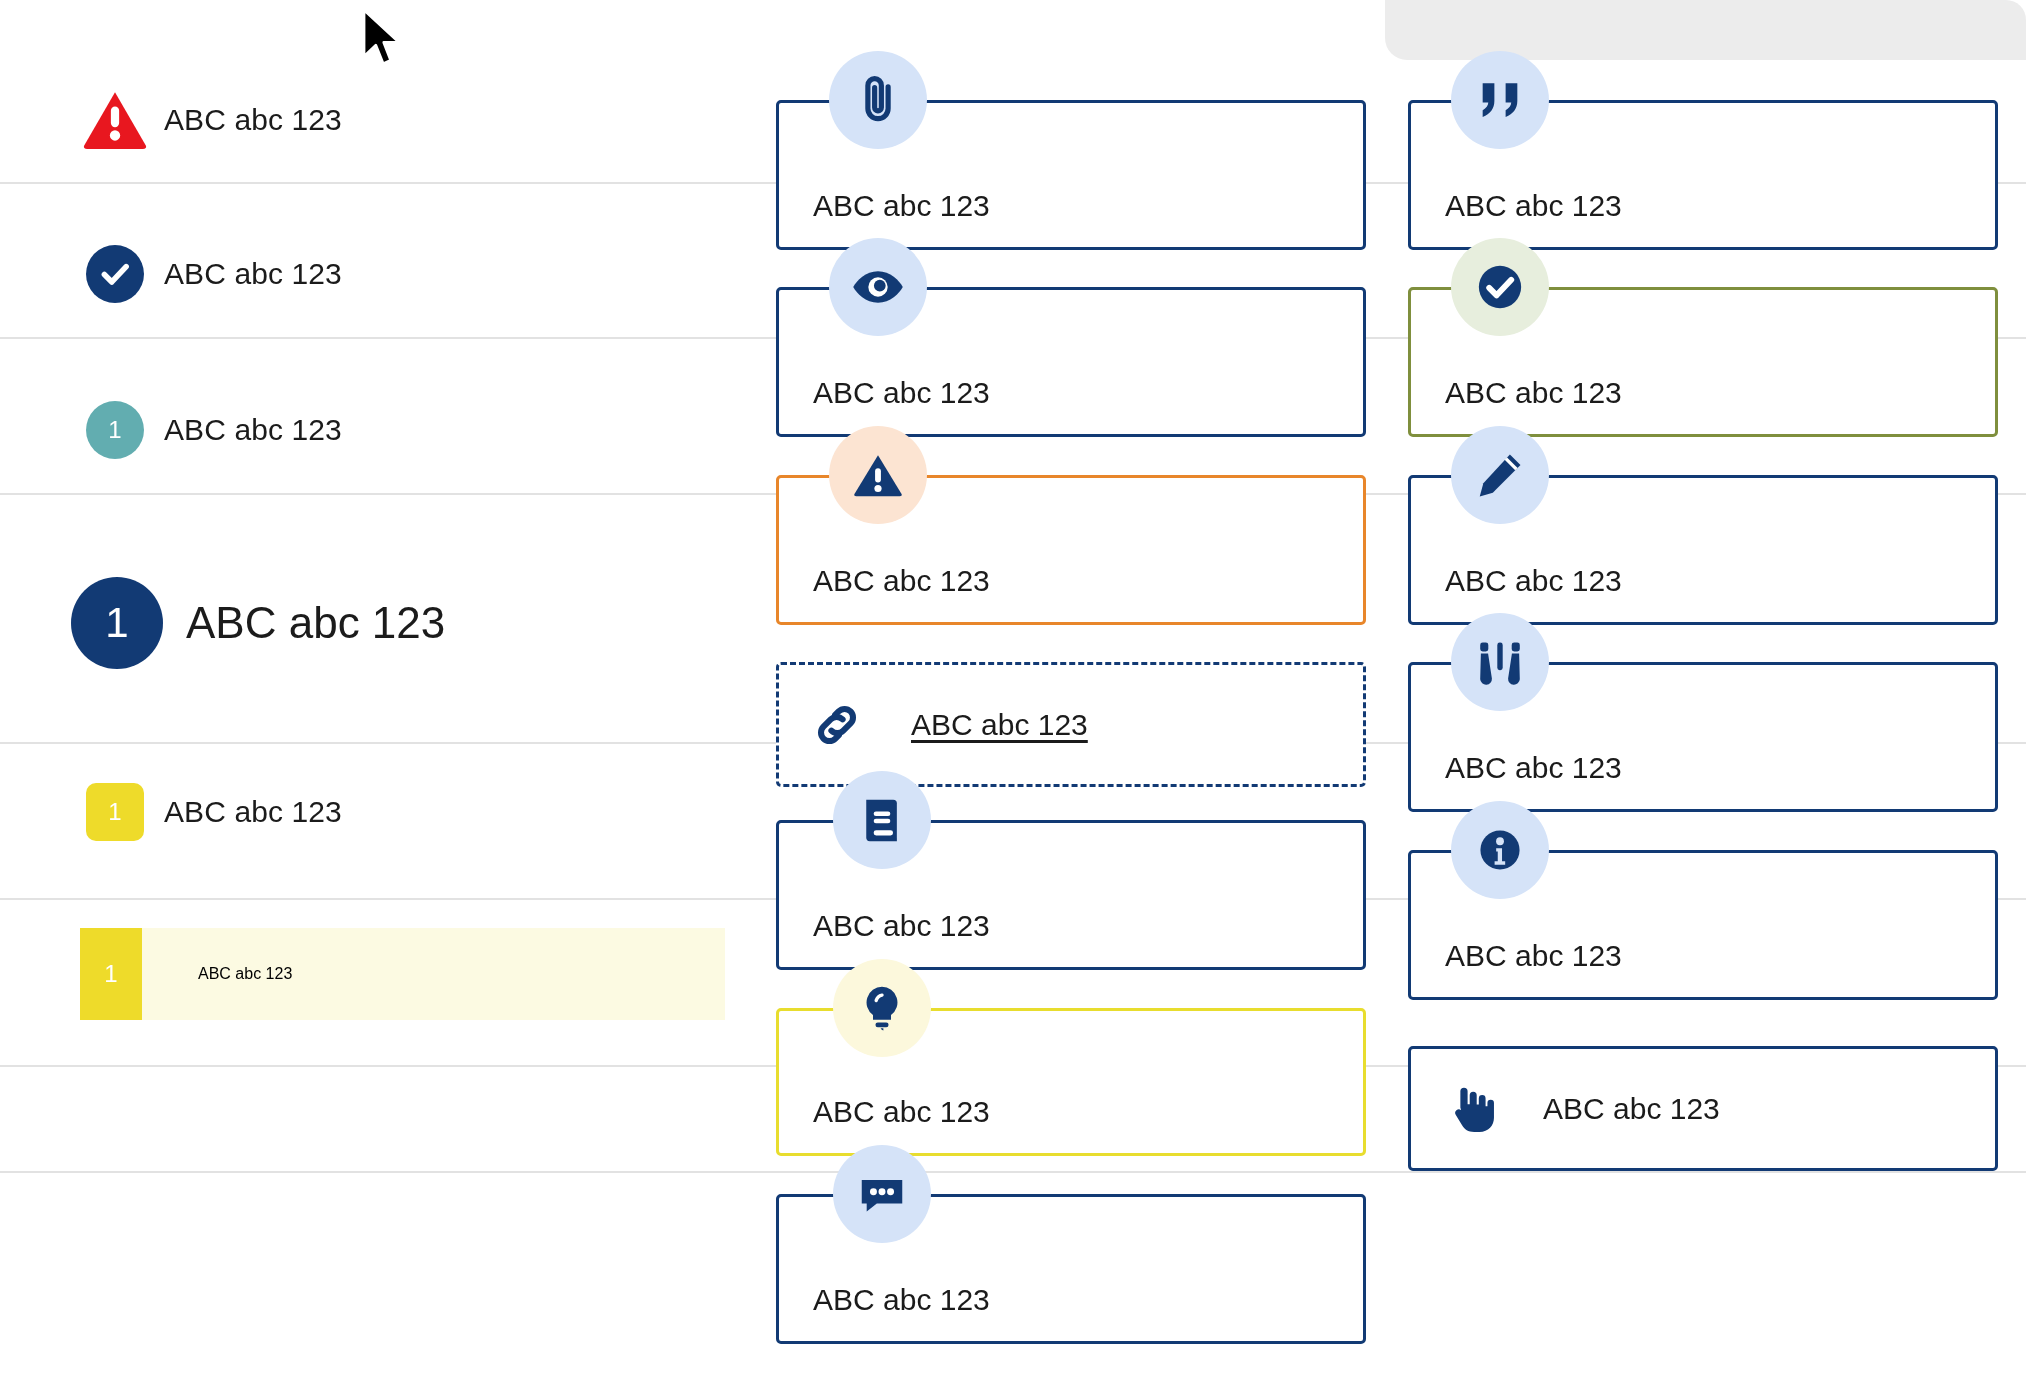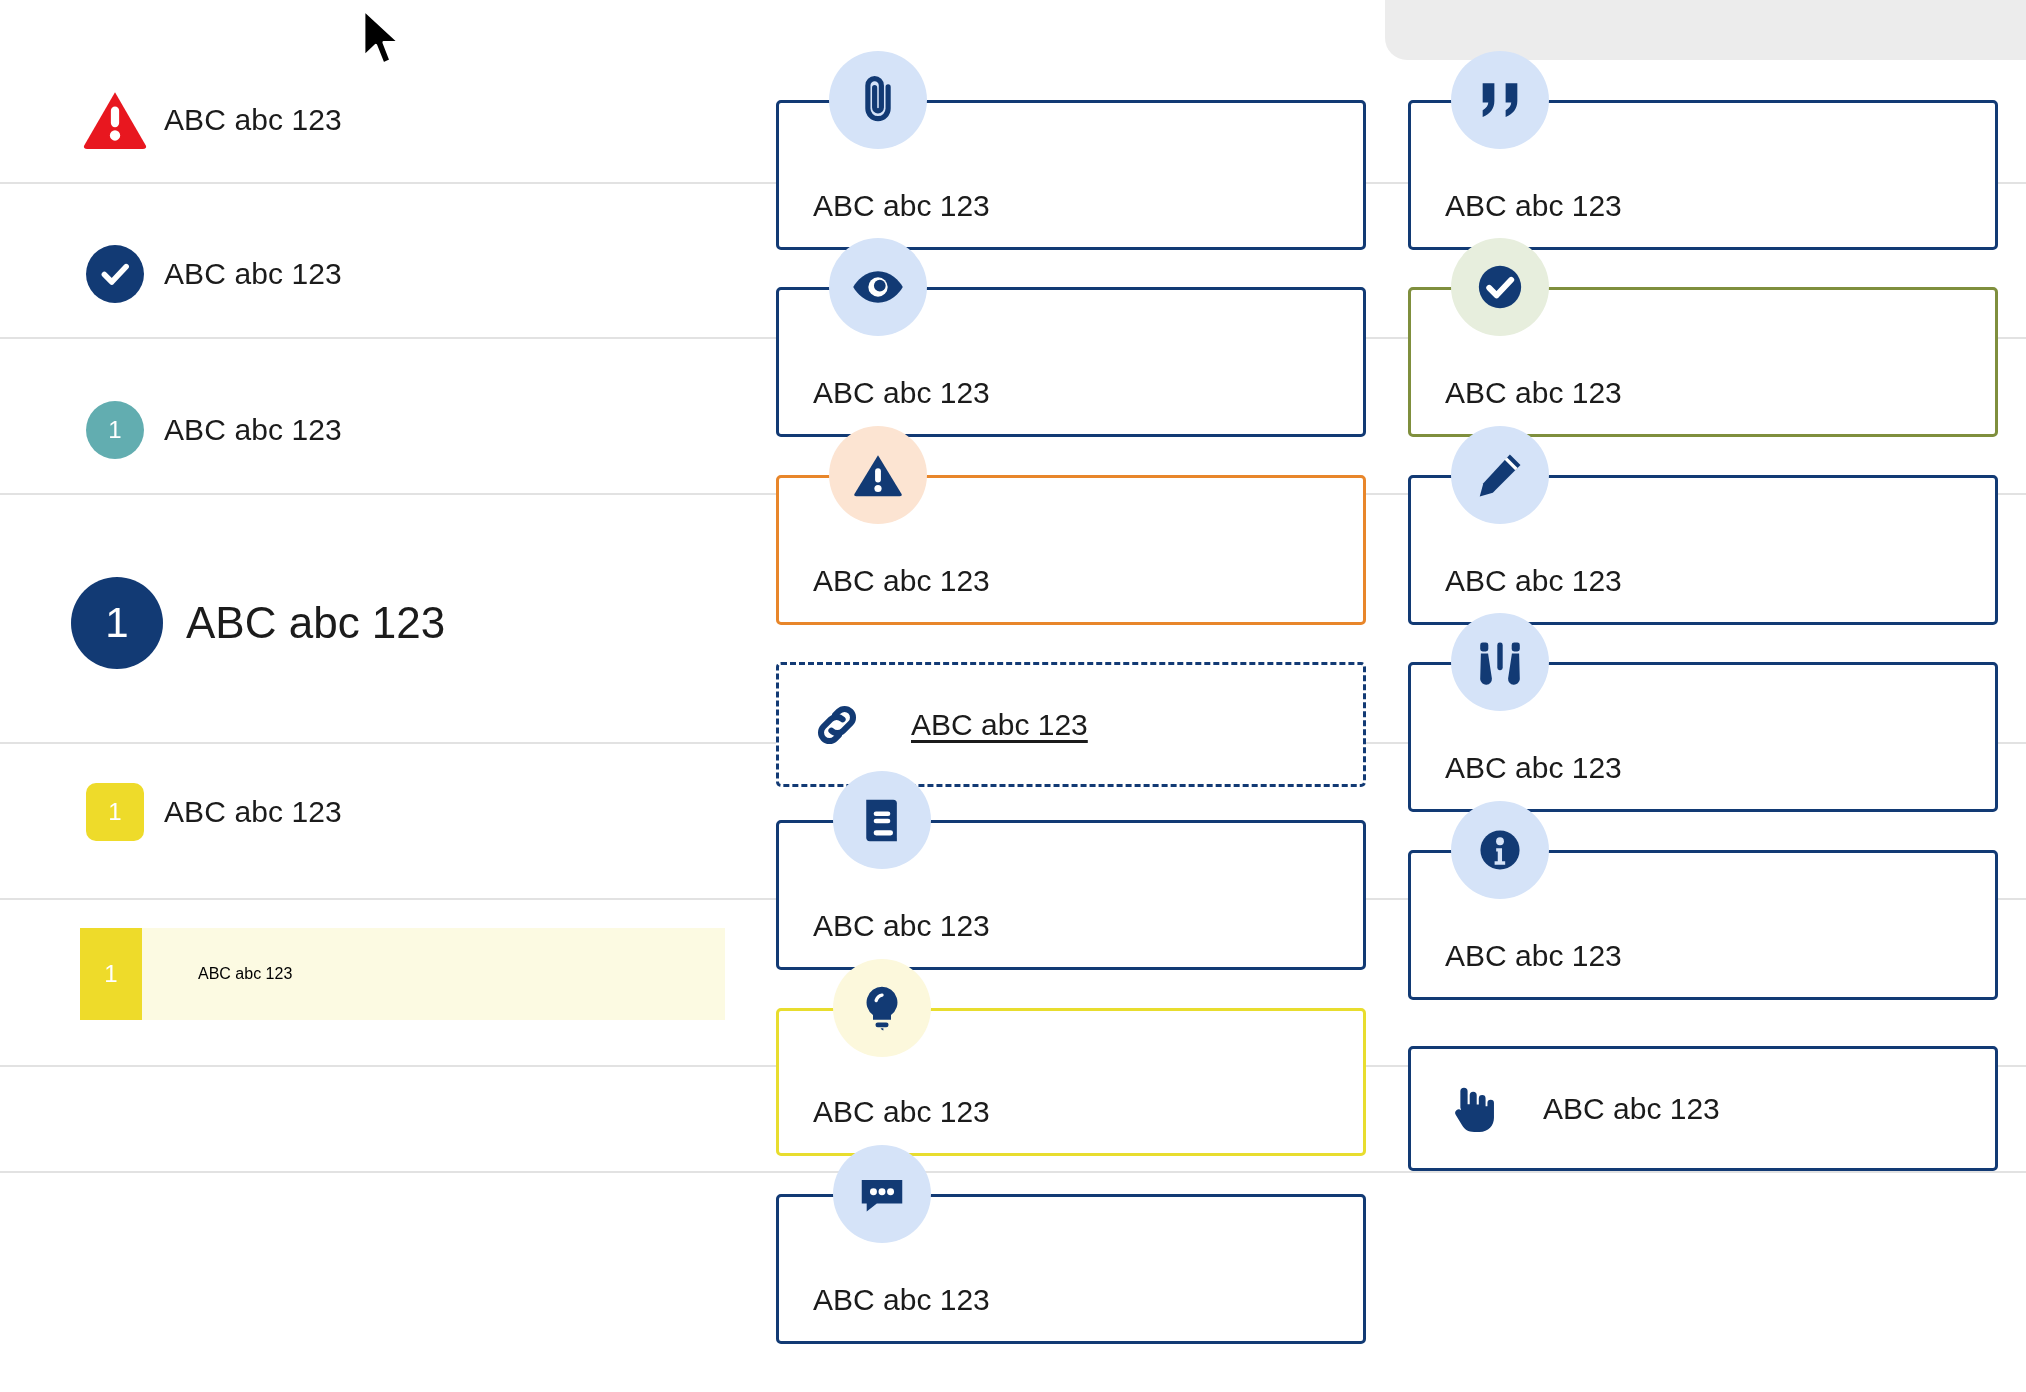--- a/index.html
+++ b/index.html
@@ -8,20 +8,21 @@
     margin: 0; padding: 0;
     background: #ffffff;
     font-family: "Liberation Sans", "DejaVu Sans", sans-serif;
   }
   #stage {
     position: relative;
     width: 2026px;
     height: 1392px;
     background: #ffffff;
     overflow: hidden;
+    border-radius: 20px;
   }
 
   
   .rule {
     position: absolute;
     left: 0;
     width: 2026px;
     height: 2px;
     background: #e2e2e2;
   }

